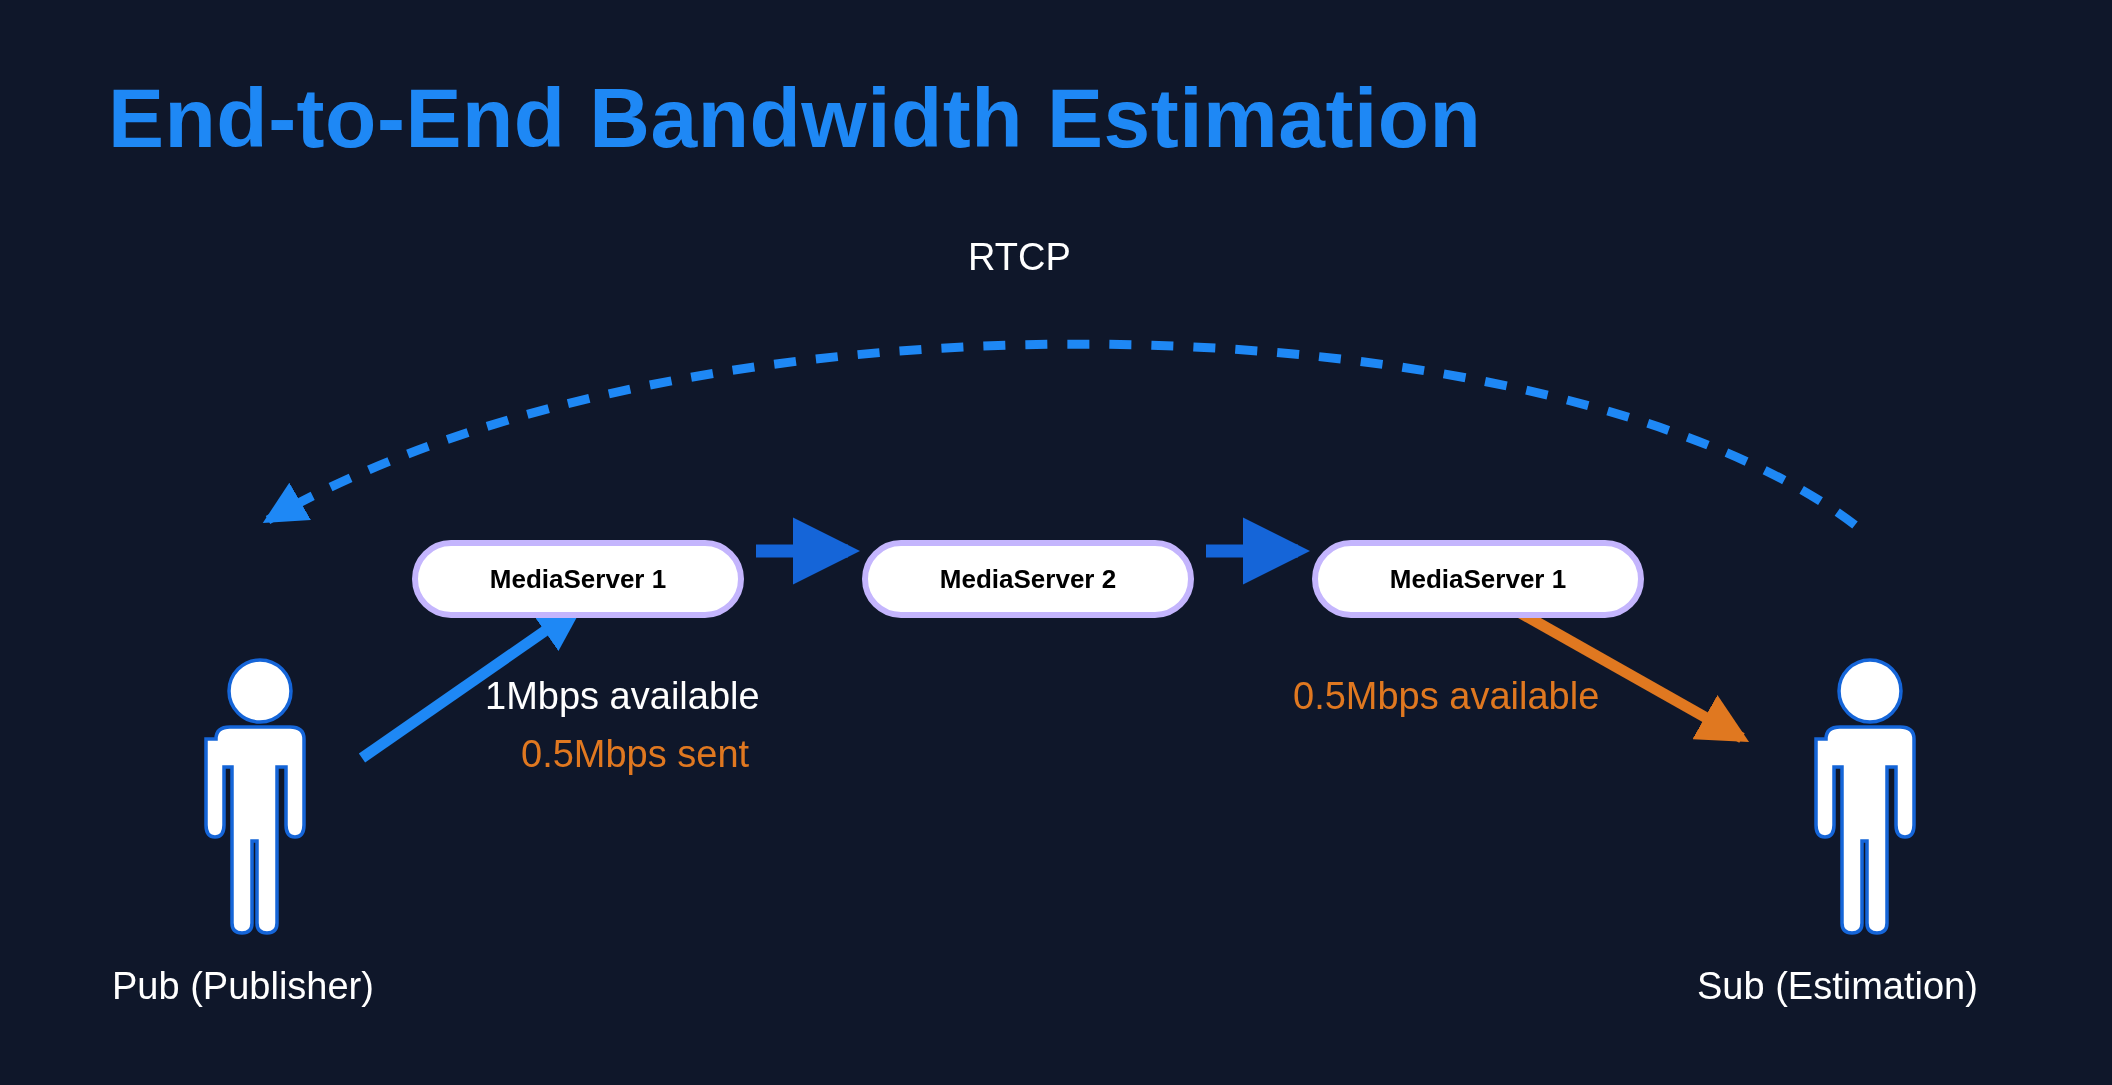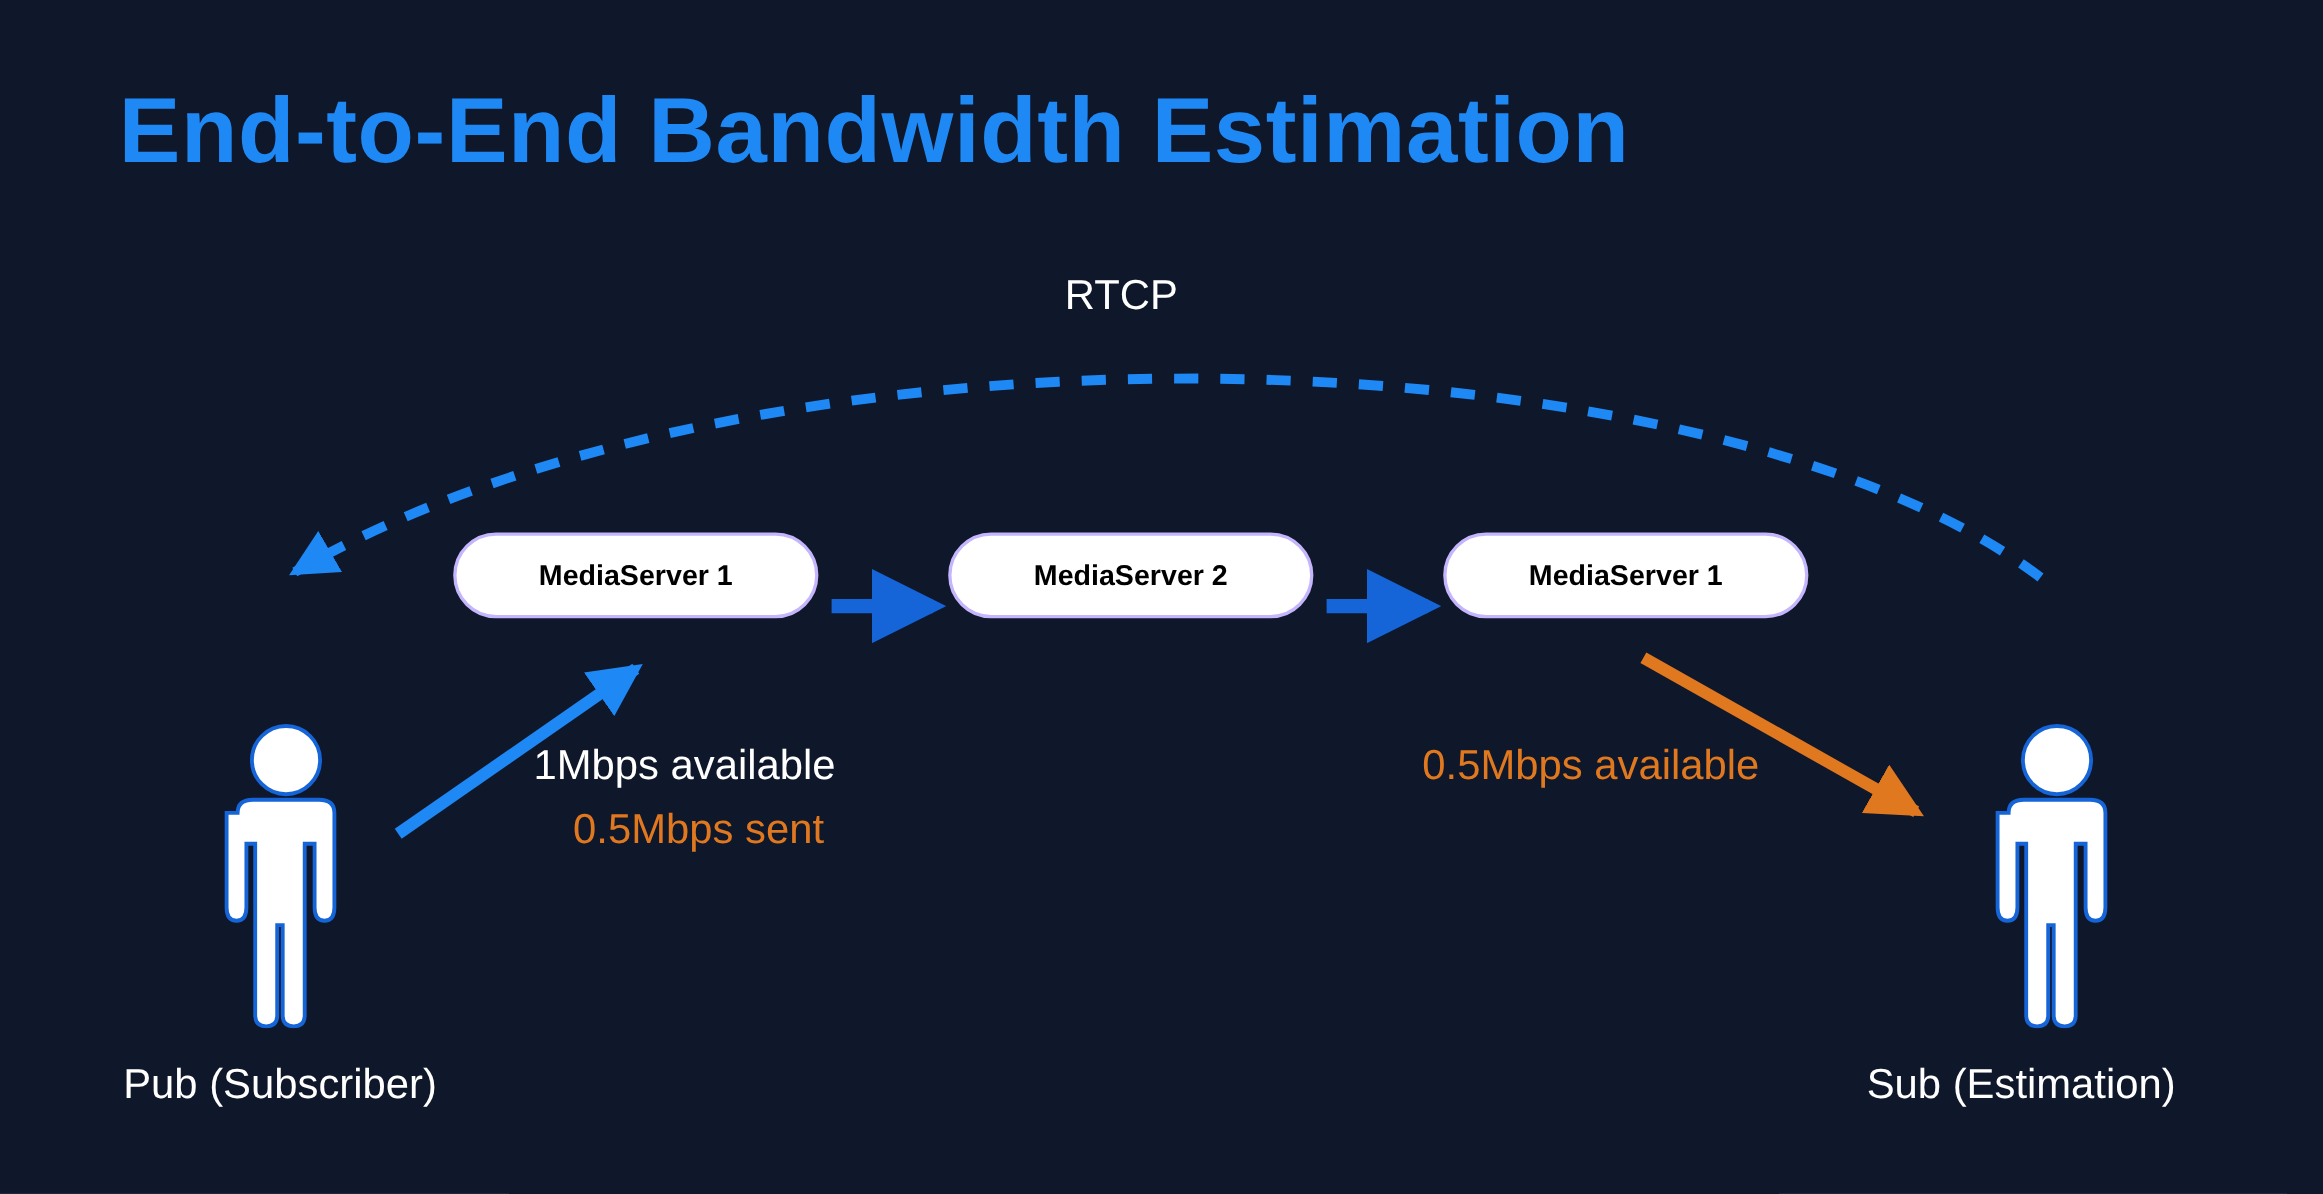--- a/index.html
+++ b/index.html
@@ -38,32 +38,32 @@
     left: 0;
     top: 0;
     width: 2112px;
     height: 1085px;
   }
 
   
   #rtcp-label {
     position: absolute;
     left: 968px;
-    top: 248px;
+    top: 236px;
     font-size: 38px;
     color: #ffffff;
     white-space: nowrap;
   }
 
   
   .server-box {
     position: absolute;
-    top: 484px;
+    top: 540px;
     height: 78px;
-    border: 3px solid #c4b5fd;
+    border: 6px solid #c4b5fd;
     border-radius: 39px;
     background: #ffffff;
     color: #000000;
     font-size: 26px;
     font-weight: bold;
     display: flex;
     align-items: center;
     justify-content: center;
     box-sizing: border-box;
     white-space: nowrap;
@@ -202,16 +202,16 @@
                Q 52 278 52 268
                L 52 112
                L 44 112
                L 44 170
                Q 44 182 35 182
                Q 26 182 26 170
                L 26 84 Z"></path>
     </g>
   </svg>
 
-  <div class="actor-caption" id="caption-pub">Pub (Subscriber)</div>
+  <div class="actor-caption" id="caption-pub">Pub (Publisher)</div>
   <div class="actor-caption" id="caption-sub">Sub (Estimation)</div>
 
 </div>
 
 </body></html>

